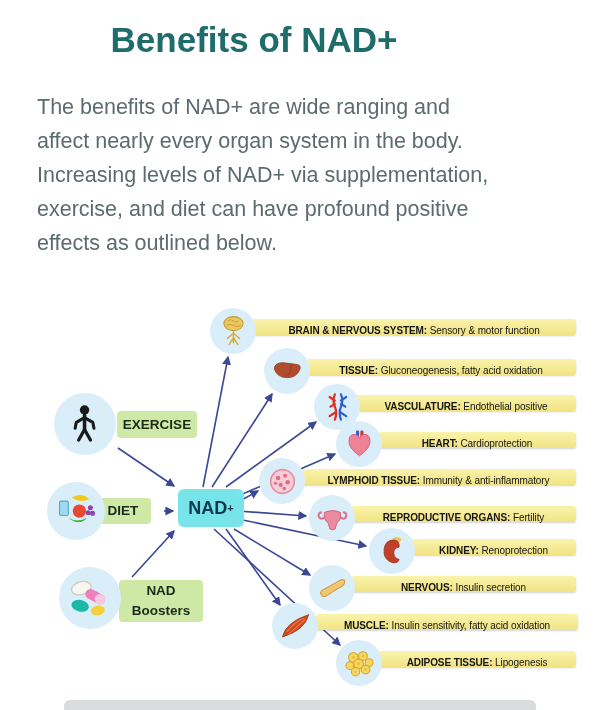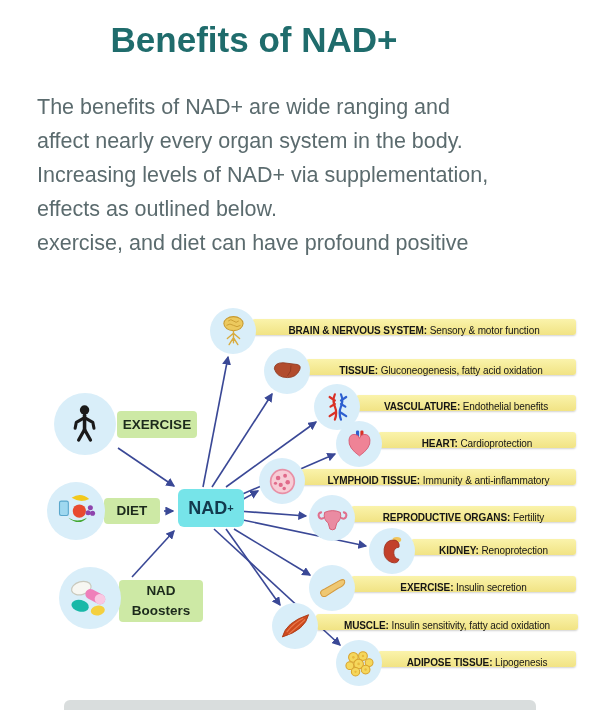--- a/index.html
+++ b/index.html
@@ -53,22 +53,22 @@
 </head>
 <body>
 
 <div class="page-root">
   <h1 class="title">Benefits of NAD+</h1>
 
   <div class="intro">
     <div>The benefits of NAD+ are wide ranging and</div>
     <div>affect nearly every organ system in the body.</div>
     <div>Increasing levels of NAD+ via supplementation,</div>
+    <div>exercise, and diet can have profound positive</div>
     <div>effects as outlined below.</div>
-    <div>exercise, and diet can have profound positive</div>
   </div>
 
   <div class="diagram" id="diagram">
     <svg id="arrows" width="600" height="710">
         <defs>
           <marker id="ah" viewBox="0 0 10 10" refX="8.5" refY="5" markerWidth="9" markerHeight="9" orient="auto" markerUnits="userSpaceOnUse">
             <path d="M0,0 L10,5 L0,10 z" fill="#3a4896"></path>
           </marker>
         </defs>
         <line x1="203" y1="487" x2="228" y2="357" stroke="#3a4896" stroke-width="1.6" marker-end="url(#ah)"></line>
@@ -94,21 +94,21 @@
           <path d="M20 19 L20 33 M20 22 L13 28 M20 22 L27 28 M20 27 L15 35 M20 27 L25 35" stroke="#d8ab3e" stroke-width="1.6" fill="none" stroke-linecap="round"></path>
         </svg>
       </div>
       <div class="banner" style="left: 306px; top: 359px; width: 270px;"><b>TISSUE:</b> <span>Gluconeogenesis, fatty acid oxidation</span></div>
       <div class="circle" style="left: 264px; top: 348px; width: 46px; height: 46px;">
         <svg viewBox="0 0 40 40">
           <path d="M5 17 Q5 10 15 10 L31 12 Q36 13 34 18 Q30 27 20 27 Q8 27 5 17 z" fill="#b24c2e" stroke="#8f3a20" stroke-width="1"></path>
           <path d="M24 13 Q25 20 20 25" stroke="#8f3a20" stroke-width="1" fill="none"></path>
         </svg>
       </div>
-      <div class="banner" style="left: 356px; top: 395px; width: 220px;"><b>VASCULATURE:</b> <span>Endothelial benefits</span></div>
+      <div class="banner" style="left: 356px; top: 395px; width: 220px;"><b>VASCULATURE:</b> <span>Endothelial positive</span></div>
       <div class="circle" style="left: 314px; top: 384px; width: 46px; height: 46px;">
         <svg viewBox="0 0 40 40">
           <path d="M17 5 Q14 12 17 19 Q20 26 17 34 M17 12 L11 8 M17 16 L12 19 M17 26 L11 30" stroke="#d93025" stroke-width="2.5" fill="none" stroke-linecap="round"></path>
           <path d="M24 5 Q27 12 24 19 Q21 26 24 34 M24 12 L30 8 M24 16 L29 19 M24 26 L30 30" stroke="#2d5fd0" stroke-width="2.5" fill="none" stroke-linecap="round"></path>
         </svg>
       </div>
       <div class="banner" style="left: 378px; top: 432px; width: 198px;"><b>HEART:</b> <span>Cardioprotection</span></div>
       <div class="circle" style="left: 336px; top: 421px; width: 46px; height: 46px;">
         <svg viewBox="0 0 40 40">
           <rect x="16" y="4" width="3.6" height="8" rx="1.5" fill="#2d5fd0"></rect>
@@ -135,21 +135,21 @@
           <path d="M11 13 Q20 9 29 13 Q31 21 25 25 L23 32 Q20 34 17 32 L15 25 Q9 21 11 13 z" fill="#ea8ba2" stroke="#d5566f" stroke-width="1"></path>
         </svg>
       </div>
       <div class="banner" style="left: 411px; top: 539px; width: 165px;"><b>KIDNEY:</b> <span>Renoprotection</span></div>
       <div class="circle" style="left: 369px; top: 528px; width: 46px; height: 46px;">
         <svg viewBox="0 0 40 40">
           <ellipse cx="25" cy="6.5" rx="5" ry="3" fill="#f0c45a"></ellipse>
           <path d="M23 7 Q12 6 10.5 17 Q9 29 19 32.5 Q26 34.5 27.5 29 Q22 28 21.5 22 Q21 16 27.5 15 Q28.5 9 23 7 z" fill="#c2402a" stroke="#9c3120" stroke-width="1"></path>
         </svg>
       </div>
-      <div class="banner" style="left: 351px; top: 576px; width: 225px;"><b>EXERCISE:</b> <span>Insulin secretion</span></div>
+      <div class="banner" style="left: 351px; top: 576px; width: 225px;"><b>NERVOUS:</b> <span>Insulin secretion</span></div>
       <div class="circle" style="left: 309px; top: 565px; width: 46px; height: 46px;">
         <svg viewBox="0 0 40 40">
           <path d="M7 27 Q4.5 23 11 20.5 L28 11 Q34.5 8 34 13 Q33.5 17 26 20 L13 28.5 Q8.5 30.5 7 27 z" fill="#efc873" stroke="#d49a3e" stroke-width="1.2"></path>
         </svg>
       </div>
       <div class="banner" style="left: 316px; top: 614px; width: 262px;"><b>MUSCLE:</b> <span>Insulin sensitivity, fatty acid oxidation</span></div>
       <div class="circle" style="left: 272px; top: 603px; width: 46px; height: 46px;">
         <svg viewBox="0 0 40 40">
           <path d="M5 32 Q9 15 35 6.5 Q31 24 5 32 z" fill="#cf4a1e" stroke="#a83a16" stroke-width="1"></path>
           <path d="M10 26.5 Q18 15.5 29 10.5 M12 29 Q22 20 31 12" stroke="#e87a4e" stroke-width="1.2" fill="none"></path>
@@ -189,21 +189,21 @@
         <svg viewBox="0 0 40 40">
           <rect x="5" y="11" width="8" height="13" rx="1.5" fill="#9fd8f0" stroke="#5aa7cc" stroke-width="1"></rect>
           <path d="M16 8 Q24 2.5 32 9 Q24 13 16 8 z" fill="#f2c91d"></path>
           <circle cx="23" cy="20" r="6" fill="#e84a2f"></circle>
           <path d="M13 26 Q21 31 30 26 Q23 34 13 26 z" fill="#43a832"></path>
           <circle cx="33" cy="17" r="2.3" fill="#8e44ad"></circle>
           <circle cx="35" cy="22" r="2.3" fill="#8e44ad"></circle>
           <circle cx="31" cy="21.5" r="2.3" fill="#8e44ad"></circle>
         </svg>
       </div>
-      <div class="inlabel" style="left: 104px; top: 498px; width: 56px; height: 26px; text-align: center;">DIET</div>
+      <div class="inlabel" style="left: 95px; top: 498px; width: 56px; height: 26px; text-align: center;">DIET</div>
       <div class="circle" style="left: 59px; top: 567px; width: 62px; height: 62px;">
         <svg viewBox="0 0 40 40">
           <ellipse cx="13" cy="12" rx="8.5" ry="5.5" fill="#f7f7f2" stroke="#c9c9bd" stroke-width="1" transform="rotate(-15 13 12)"></ellipse>
           <g transform="rotate(28 25 19)">
             <rect x="16" y="15" width="18" height="8.5" rx="4.2" fill="#ef7fba"></rect>
             <rect x="25" y="15" width="9" height="8.5" rx="4.2" fill="#f9c8e2"></rect>
           </g>
           <ellipse cx="12" cy="27" rx="7.5" ry="5" fill="#19b8a8" transform="rotate(12 12 27)"></ellipse>
           <ellipse cx="27" cy="31" rx="6" ry="4.2" fill="#f4d03f" transform="rotate(-10 27 31)"></ellipse>
         </svg>

